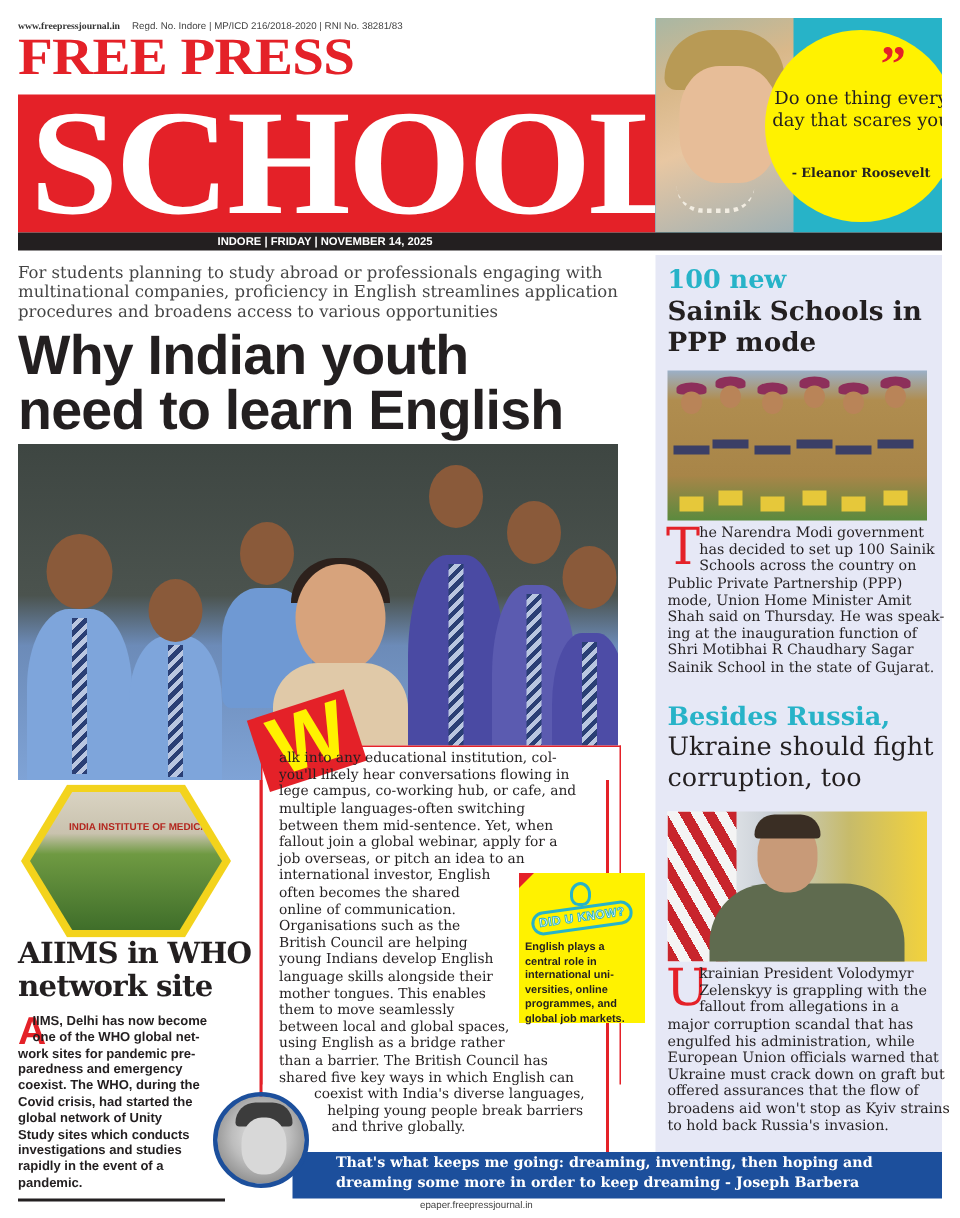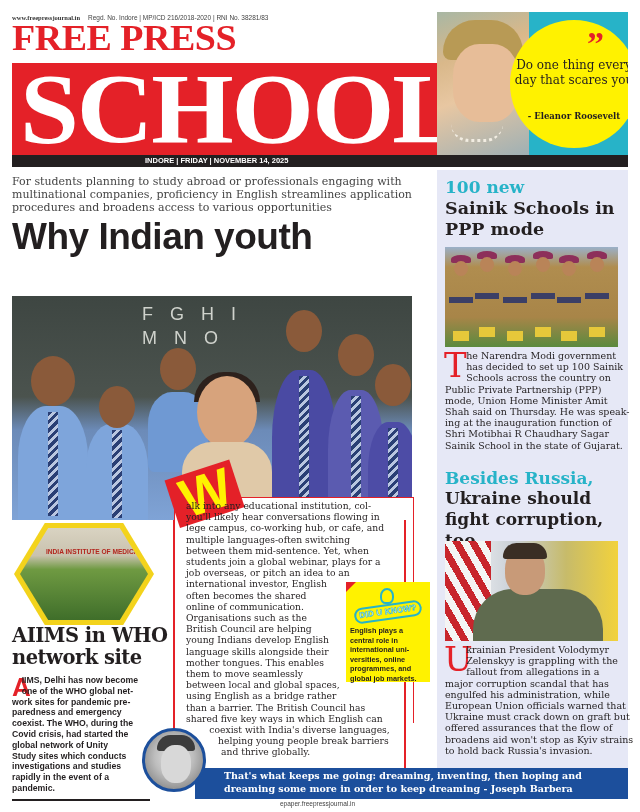--- a/index.html
+++ b/index.html
@@ -71,21 +71,21 @@
 .cadets{left:445px;top:247px;width:173px;height:100px;overflow:hidden;background:linear-gradient(180deg,#9bb0c8 0%,#b08d4f 20%,#a88548 70%,#5b8a3e 100%)}
 .cadet{position:absolute;top:8px;width:24px;height:88px}
 .cadet .beret{position:absolute;left:2px;top:0;width:20px;height:8px;border-radius:50% 50% 20% 20%;background:#8d2f5a}
 .cadet .face{position:absolute;left:5px;top:6px;width:14px;height:15px;border-radius:50%;background:#b98458}
 .cadet .belt{position:absolute;left:0;top:42px;width:24px;height:6px;background:#3b3f66}
 .cadet .socks{position:absolute;left:4px;top:76px;width:16px;height:10px;background:#e6c83a}
 .sainik-body{left:445px;top:350px;width:180px;font-family:"DejaVu Serif",serif;font-size:9.5px;line-height:11.2px;color:#231f20}
 .sainik-body p{white-space:nowrap}
 .dropcap-t{left:444px;top:350px;font-family:"DejaVu Serif",serif;font-size:34px;line-height:30px;color:#e42128}
 .ukr-kicker{left:445px;top:468px;font-family:"DejaVu Serif",serif;font-weight:bold;font-size:17px;line-height:20px;color:#27b3c8}
-.ukr-head{left:445px;top:488px;width:185px;font-family:"DejaVu Serif",serif;font-weight:bold;font-size:17px;line-height:21px;color:#231f20}
+.ukr-head{left:445px;top:488px;width:185px;font-family:"DejaVu Serif",serif;font-weight:normal;font-size:17px;line-height:21px;color:#231f20}
 .zel{left:445px;top:541px;width:173px;height:100px;overflow:hidden;background:linear-gradient(90deg,#fff 0%,#c9cfd6 40%,#c7bb6a 70%,#f2d23c 100%)}
 .zel .stripes{position:absolute;left:0;top:0;width:46px;height:100px;background:repeating-linear-gradient(60deg,#c8252c 0 7px,#f4f4f4 7px 14px)}
 .zel .person{position:absolute;left:28px;top:48px;width:130px;height:60px;border-radius:40px 40px 0 0;background:#5f6b4f}
 .zel .head{position:absolute;left:60px;top:6px;width:40px;height:48px;border-radius:45%;background:#c89a78}
 .zel .hair{position:absolute;left:58px;top:2px;width:44px;height:16px;border-radius:20px 20px 4px 4px;background:#3a2e24}
 .ukr-body{left:445px;top:644px;width:180px;font-family:"DejaVu Serif",serif;font-size:9.5px;line-height:11.2px;color:#231f20}
 .ukr-body p{white-space:nowrap}
 .dropcap-u{left:444px;top:644px;font-family:"DejaVu Serif",serif;font-size:34px;line-height:30px;color:#e42128}
 
 
@@ -116,25 +116,24 @@
   <div class="quote-mark">”</div>
   <div class="quote-text">Do one thing every day that scares you</div>
   <div class="quote-author">- Eleanor Roosevelt</div>
 </div>
 
 <div class="abs date-bar">INDORE | FRIDAY | NOVEMBER 14, 2025</div>
 
 <div class="abs dek">For students planning to study abroad or professionals engaging with multinational companies, proficiency in English streamlines application procedures and broadens access to various opportunities</div>
 <div class="abs headline">
   <div>Why Indian youth</div>
+  <div>need to learn English</div>
 </div>
 
 <div class="abs hero">
-  <div class="board-letters" style="white-space:pre">F G H I
-M N O</div>
   <div class="kid" style="left:6px;top:110px;width:70px;height:130px">
       <div class="head" style="width:44px;height:50px;margin-left:-22px;top:-50px"></div>
       <div class="tie"></div>
     </div>
   <div class="kid" style="left:74px;top:128px;width:62px;height:110px">
       <div class="head"></div>
       <div class="tie"></div>
     </div>
   <div class="kid" style="left:136px;top:96px;width:60px;height:80px;background:#6f99d3">
       <div class="head" style="top:-44px"></div>
@@ -161,21 +160,21 @@
 <div class="abs body-box"></div>
 <div class="abs w-card">
     <span>W</span>
   </div>
 <div class="abs body-text">
   <p>alk into any educational institution, col-</p>
   <p>you'll likely hear conversations flowing in</p>
   <p>lege campus, co-working hub, or cafe, and</p>
   <p>multiple languages-often switching</p>
   <p>between them mid-sentence. Yet, when</p>
-  <p>students join a global webinar, plays for a</p>
+  <p>fallout join a global webinar, apply for a</p>
   <p>job overseas, or pitch an idea to an</p>
   <p>international investor, English</p>
   <p>often becomes the shared</p>
   <p>online of communication.</p>
   <p>Organisations such as the</p>
   <p>British Council are helping</p>
   <p>young Indians develop English</p>
   <p>language skills alongside their</p>
   <p>mother tongues. This enables</p>
   <p>them to move seamlessly</p>

